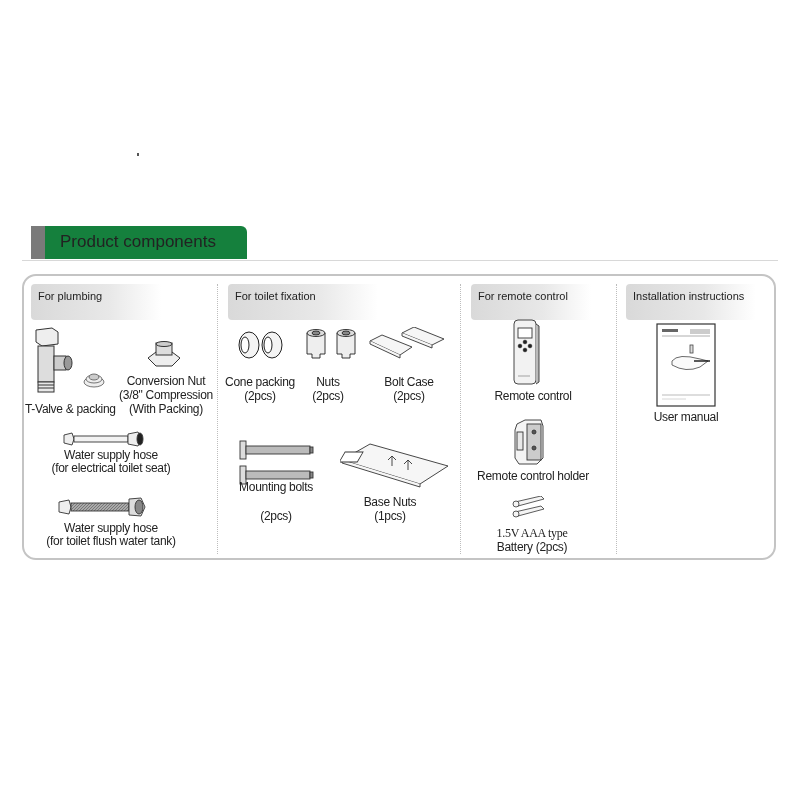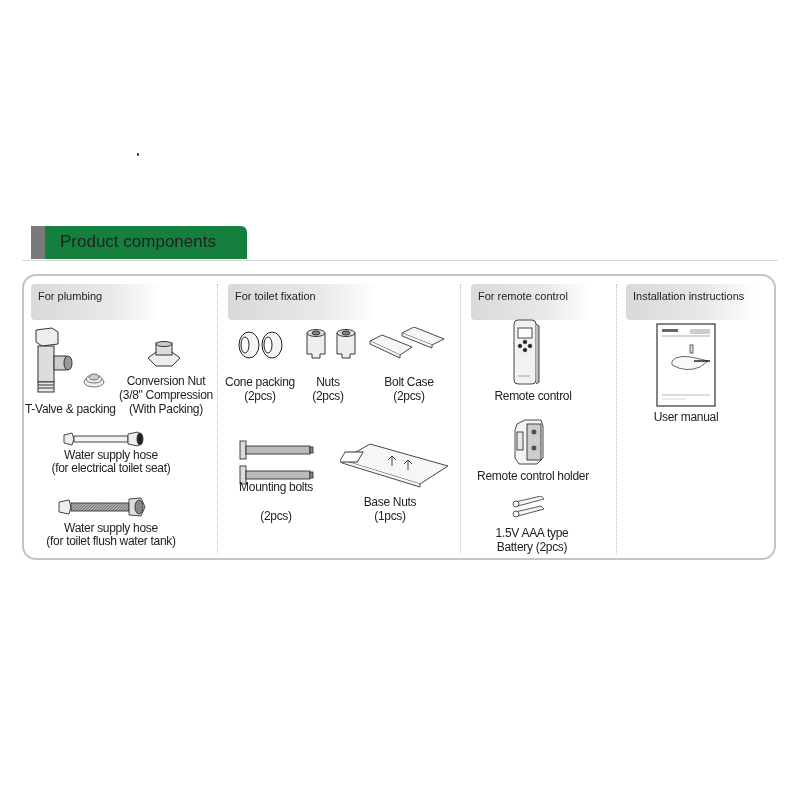--- a/index.html
+++ b/index.html
@@ -184,21 +184,21 @@
 <div class="lbl" style="left:476px; top:469px; width:114px;">Remote control holder</div>
 
 <svg class="icon" style="left:511px; top:496px;" width="36" height="24" viewBox="0 0 36 24">
   <g fill="#f4f4f4" stroke="#333" stroke-width="0.8">
     <path d="M4 6 L30 0 L33 3 L7 10 Z"></path>
     <ellipse cx="5" cy="8" rx="3" ry="3"></ellipse>
     <path d="M4 16 L30 10 L33 13 L7 20 Z"></path>
     <ellipse cx="5" cy="18" rx="3" ry="3"></ellipse>
   </g>
 </svg>
-<div class="lbl" style="left:484px; top:526px; width:96px;">1.5V AAA type</div>
+<div class="lbl" style="left:484px; top:526px; width:96px;font-family:Liberation Serif, serif;">1.5V AAA type</div>
 <div class="lbl" style="left:484px; top:540px; width:96px;">Battery (2pcs)</div>
 
 <svg class="icon" style="left:656px; top:323px;" width="60" height="84" viewBox="0 0 60 84">
   <g stroke="#444" stroke-width="0.8">
     <rect x="1" y="1" width="58" height="82" fill="#fff" stroke="#333" stroke-width="1.2"></rect>
     <rect x="6" y="6" width="16" height="3" fill="#666" stroke="none"></rect>
     <rect x="34" y="6" width="20" height="5" fill="#ccc" stroke="none"></rect>
     <line x1="6" y1="13" x2="54" y2="13" stroke="#999"></line>
     <path d="M16 38 Q22 30 44 36 L52 38 L44 44 Q30 50 16 42 Z" fill="#fafafa"></path>
     <line x1="38" y1="38" x2="54" y2="38" stroke="#222" stroke-width="1.5"></line>

